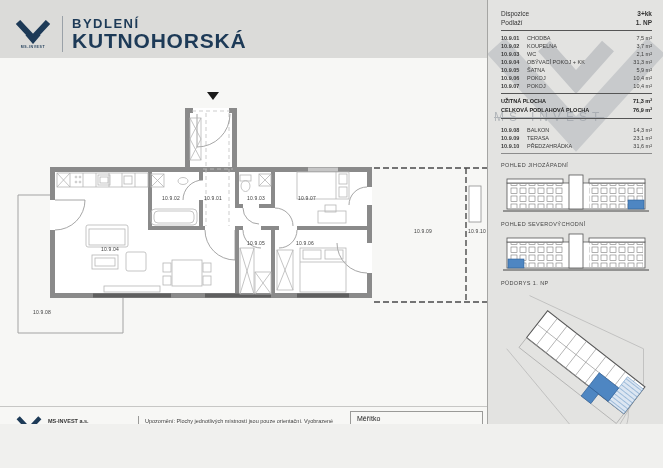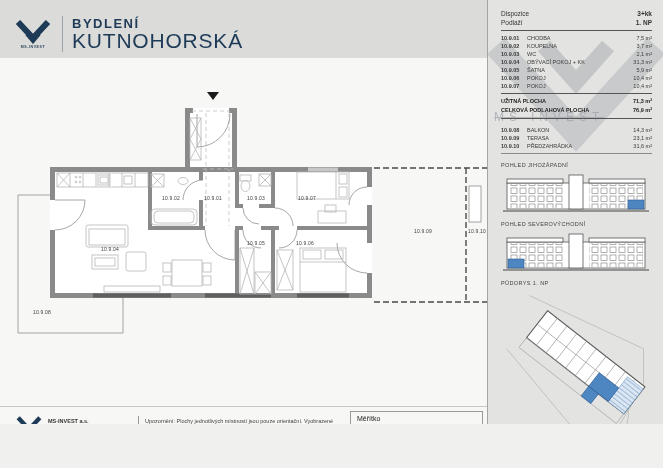--- a/index.html
+++ b/index.html
@@ -16,21 +16,21 @@
   
   .header-band{position:absolute;left:0;top:0;width:487px;height:58px;background:#dbdbd9;}
   .sheet{position:absolute;left:0;top:58px;width:487px;height:410px;background:#f7f7f5;}
   .header{position:absolute;left:15px;top:12px;width:460px;height:44px;display:flex;align-items:center;z-index:5;}
   .logo-block{display:flex;flex-direction:column;align-items:center;margin-right:9px;}
   .logo-block svg{display:block;}
   .logo-caption{font-size:3.5px;font-weight:bold;letter-spacing:.6px;color:var(--navy);margin-top:1px;}
   .header-divider{width:1px;height:36px;background:#9aa1a8;margin:0 9px 0 2px;}
   .title-block{display:flex;flex-direction:column;justify-content:center;}
   .title-line1{font-size:13px;font-weight:bold;letter-spacing:1.5px;color:var(--navy);line-height:14px;}
-  .title-line2{font-size:21px;font-weight:normal;letter-spacing:.8px;color:var(--navy);line-height:20px;}
+  .title-line2{font-size:21px;font-weight:bold;letter-spacing:.8px;color:var(--navy);line-height:20px;}
 
   
   .plan-wrap{position:absolute;left:0;top:80px;width:487px;height:320px;}
   .plan-wrap svg{position:absolute;left:0;top:0;}
   .plan-label{position:absolute;transform:translate(-50%,-50%);font-size:5px;letter-spacing:.2px;color:#3c3c3c;white-space:nowrap;}
 
   
   .panel{position:absolute;right:0;top:0;width:176px;height:468px;background:#e3e3e1;border-left:1px solid #a5a5a3;overflow:hidden;}
   .panel-watermark{position:absolute;left:0;top:16px;width:176px;height:180px;opacity:.55;pointer-events:none;}
   .wm-text{position:absolute;left:6px;top:110px;font-size:12px;letter-spacing:5px;color:#999fa6;opacity:.65;text-decoration:line-through;white-space:nowrap;pointer-events:none;}

